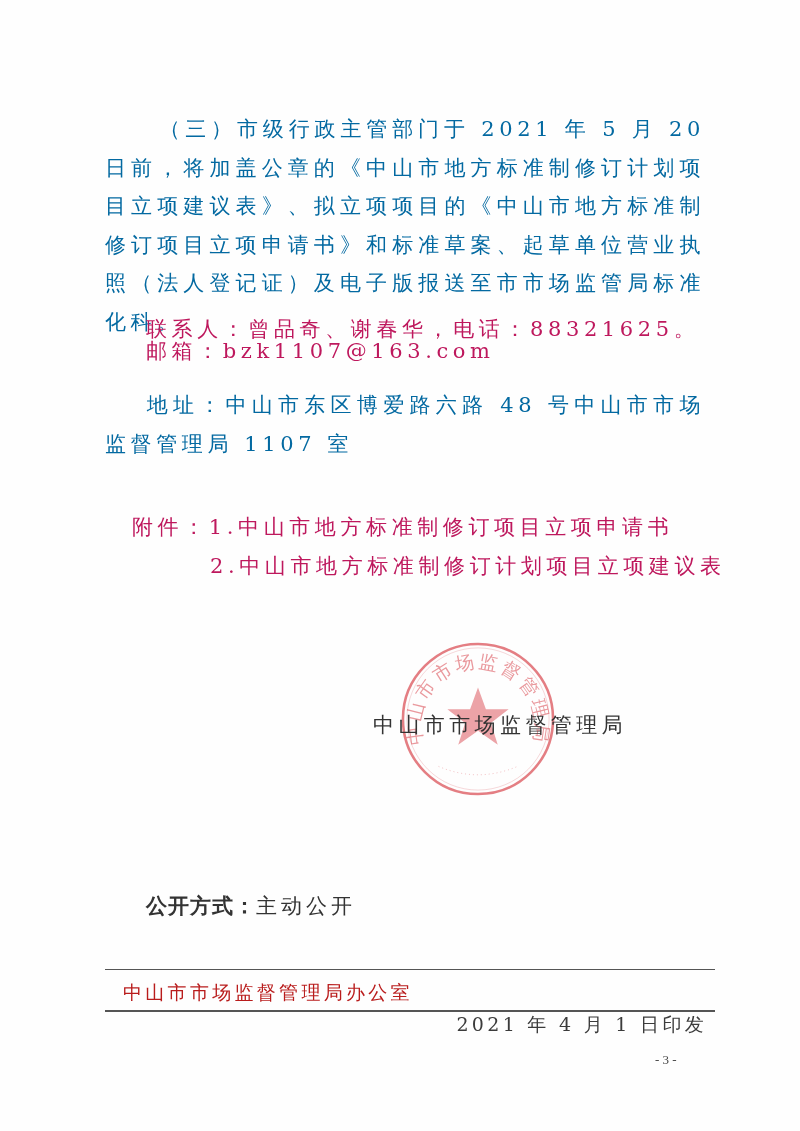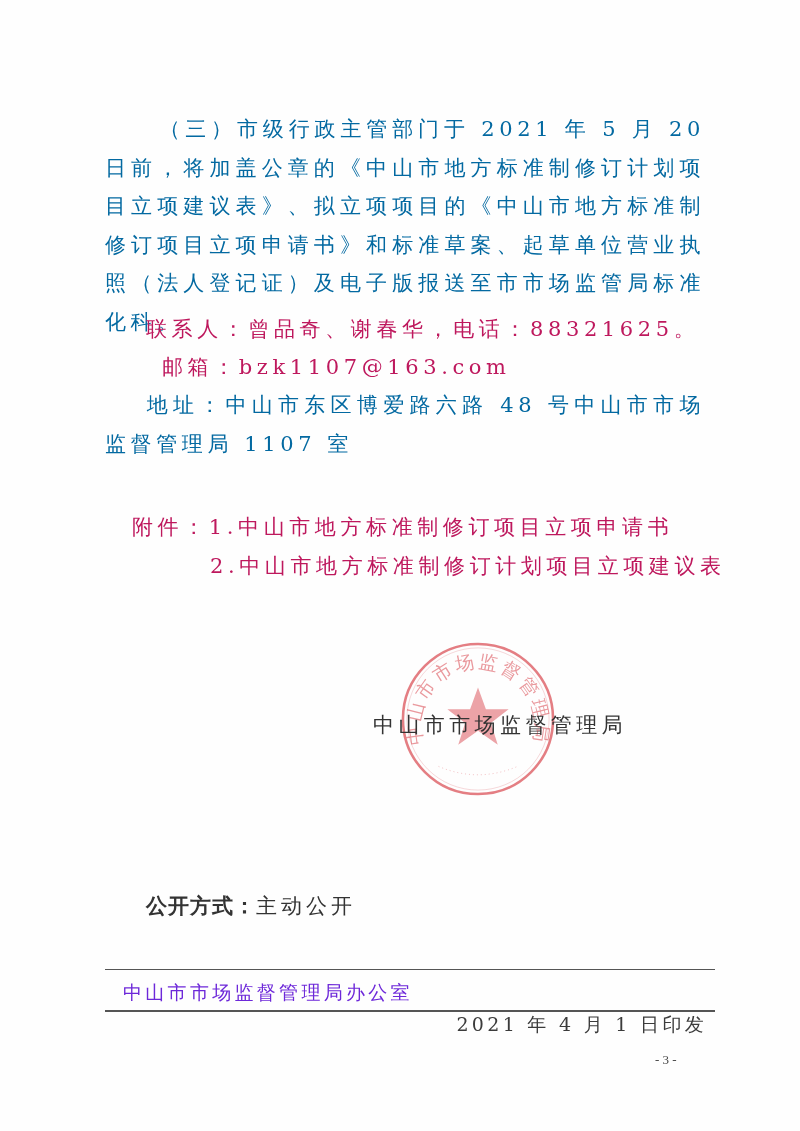--- a/index.html
+++ b/index.html
@@ -85,21 +85,21 @@
       border-top: 1.5px solid #555;
     }
     .footer-left {
       position: absolute;
       left: 123px;
       top: 980px;
       font-size: 19px;
       line-height: 24px;
       letter-spacing: 3.3px;
       white-space: nowrap;
-      color: #6d28d9;
+      color: #b91c1c;
     }
     .footer-right {
       position: absolute;
       right: 93px;
       top: 1012px;
       font-size: 19px;
       line-height: 24px;
       letter-spacing: 3.3px;
       white-space: nowrap;
       color: #3b3b3b;
@@ -117,21 +117,21 @@
   </style>
 </head>
 <body>
 
 <div class="page">
 
   <div class="para" style="top:110px;"><span class="indent"></span><span>（三）市级行政主管部门于 2021 年 5 月 20 日前，将加盖公章的《中山市地方标准制修订计划项目立项建议表》、拟立项项目的《中山市地方标准制修订项目立项申请书》和标准草案、起草单位营业执照（法人登记证）及电子版报送至市市场监管局标准化科。</span></div>
 
   <div class="line" style="left:146px; top:316px;">联系人：曾品奇、谢春华，电话：88321625。</div>
 
-  <div class="line" style="left:146px; top:354px;margin-left:16px;">邮箱：bzk1107@163.com</div>
+  <div class="line" style="left:146px; top:338px;">邮箱：bzk1107@163.com</div>
 
   <div class="para" style="top:386px;"><span class="indent" style="width:41px;"></span><span>地址：中山市东区博爱路六路 48 号中山市市场监督管理局 1107 室</span></div>
 
   <div class="line" style="left:132px; top:514px;">
     <span>附件：</span><span>1.中山市地方标准制修订项目立项申请书</span>
   </div>
   <div class="line" style="left:210px; top:553px;">2.中山市地方标准制修订计划项目立项建议表</div>
 
   <svg class="stamp" viewBox="0 0 160 160">
     <defs>

